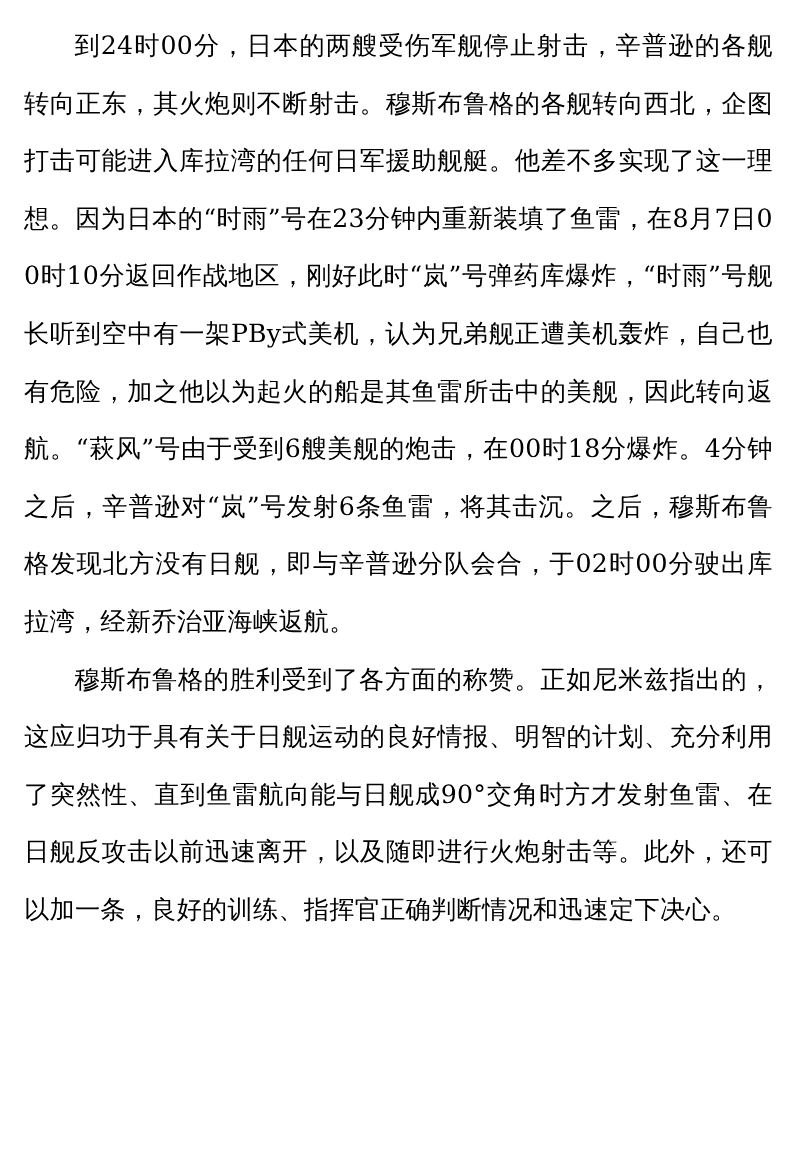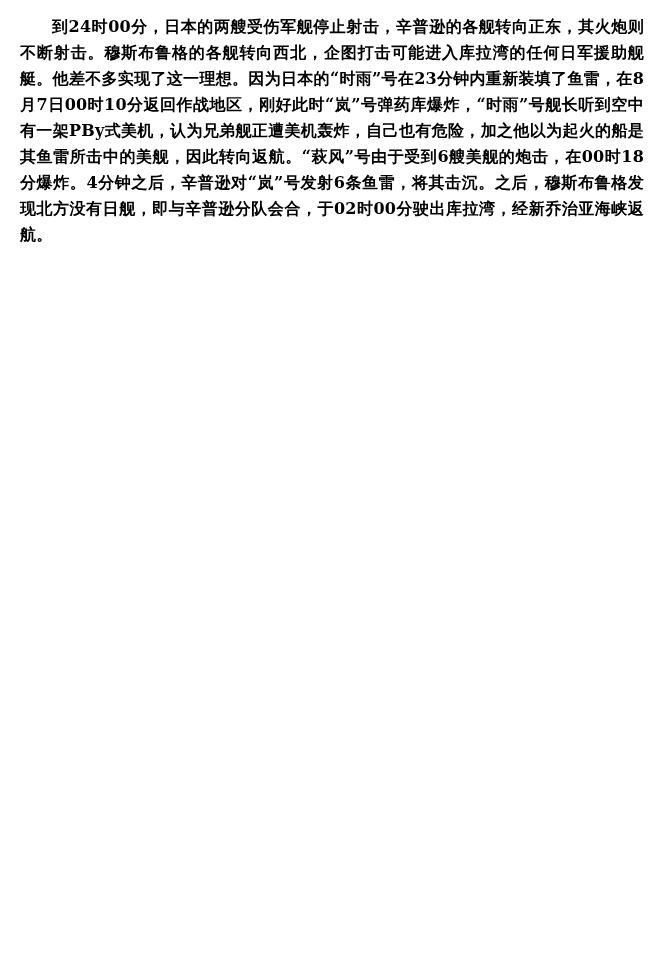--- a/index.html
+++ b/index.html
@@ -15,38 +15,39 @@
   }
   .page {
     width: 666px;
     height: 968px;
     box-sizing: border-box;
     padding: 14px 22px 10px 20px;
     background: #fefefe;
     position: relative;
   }
   .para {
-    font-size: 16px;
-    line-height: 26px;
+    font-size: 21px;
+    line-height: 48px;
     color: #000000;
     text-align: justify;
     text-justify: inter-character;
     margin: 0 0 0 0;
     text-indent: 2em;
     letter-spacing: 0.2px;
-    font-weight: 700;
+    font-weight: 400;
     -webkit-font-smoothing: none;
     word-break: break-all;
   }
   .para + .para {
     margin-top: 0px;
   }
   
   .page {
     filter: contrast(1.05);
   }
 </style>
 </head>
 <body>
 
 <div class="page">
   <p class="para">到24时00分，日本的两艘受伤军舰停止射击，辛普逊的各舰转向正东，其火炮则不断射击。穆斯布鲁格的各舰转向西北，企图打击可能进入库拉湾的任何日军援助舰艇。他差不多实现了这一理想。因为日本的“时雨”号在23分钟内重新装填了鱼雷，在8月7日00时10分返回作战地区，刚好此时“岚”号弹药库爆炸，“时雨”号舰长听到空中有一架PBy式美机，认为兄弟舰正遭美机轰炸，自己也有危险，加之他以为起火的船是其鱼雷所击中的美舰，因此转向返航。“萩风”号由于受到6艘美舰的炮击，在00时18分爆炸。4分钟之后，辛普逊对“岚”号发射6条鱼雷，将其击沉。之后，穆斯布鲁格发现北方没有日舰，即与辛普逊分队会合，于02时00分驶出库拉湾，经新乔治亚海峡返航。</p>
+  <p class="para">穆斯布鲁格的胜利受到了各方面的称赞。正如尼米兹指出的，这应归功于具有关于日舰运动的良好情报、明智的计划、充分利用了突然性、直到鱼雷航向能与日舰成90°交角时方才发射鱼雷、在日舰反攻击以前迅速离开，以及随即进行火炮射击等。此外，还可以加一条，良好的训练、指挥官正确判断情况和迅速定下决心。</p>
 </div>
 
 </body></html>

